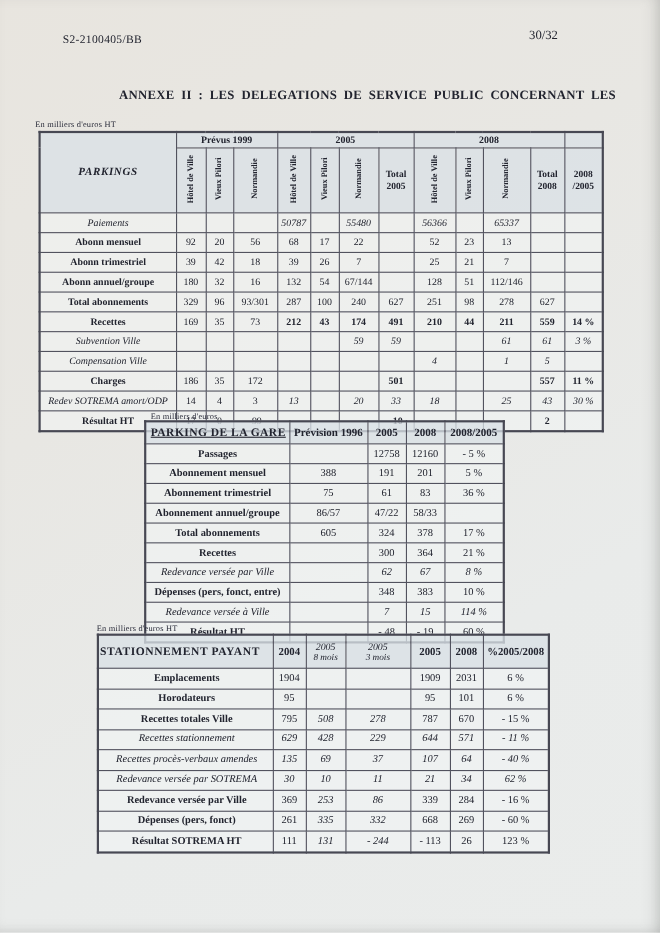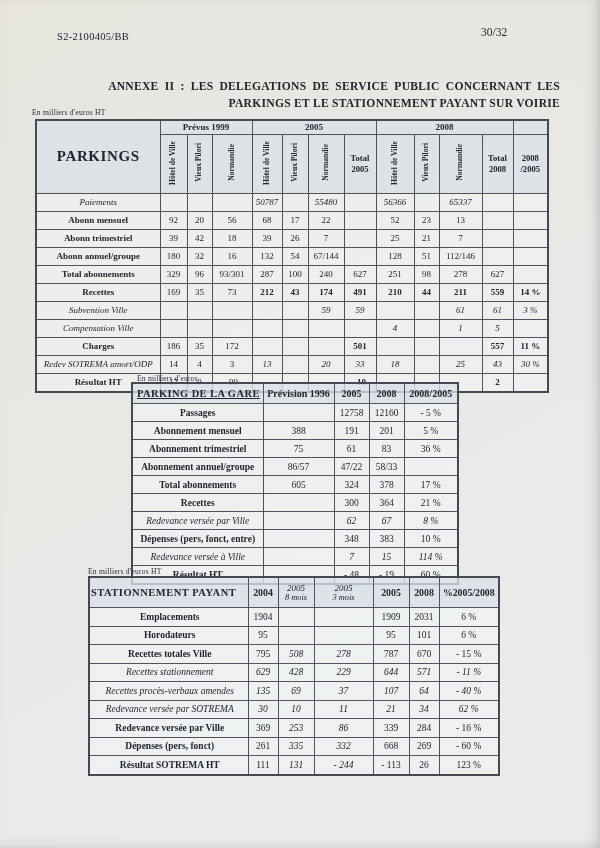--- a/index.html
+++ b/index.html
@@ -28,21 +28,21 @@
   thead th{background:rgba(203,213,221,.5);font-weight:bold;}
   td.val{text-align:center;}
   td.lbl{padding:0 3px;text-align:center;}
   .bd{font-weight:bold;}
   .it{font-style:italic;font-weight:normal;}
 
   
   #t1{left:35px;top:119px;width:512px;border:2px solid #474853;}
   #t1 th{font-size:9px;}
   #t1 .grp{height:14px;font-size:10px;}
-  #t1 .corner{font-size:15px;letter-spacing:.6px;}
+  #t1 .corner{font-size:10px;letter-spacing:.6px;font-style:italic;}
   #t1 .rotrow th{height:56px;vertical-align:middle;}
   #t1 .rot span{display:inline-block;writing-mode:vertical-rl;transform:rotate(180deg);
       font-size:7.6px;line-height:1.15;white-space:normal;max-height:52px;}
   #t1 .tot, #t1 .ratio{font-size:8.6px;white-space:normal;line-height:1.2;text-align:center;}
   #t1 tbody td{height:15px;font-size:9px;}
   #t1 tbody td.lbl{font-size:9px;}
 
   
   #t2{left:131px;top:382px;width:326px;border:2px solid #474853;}
   #t2 thead th{height:17px;font-size:10px;}
@@ -61,21 +61,20 @@
 </head>
 <body>
 
 <div class="page">
 
   <div class="docref">S2-2100405/BB</div>
   <div class="pagenum">30/32</div>
 
   <div class="title">
     <div class="l1">ANNEXE II : LES DELEGATIONS DE SERVICE PUBLIC CONCERNANT LES</div>
-    <div class="l2">PARKINGS ET LE STATIONNEMENT PAYANT SUR VOIRIE</div>
   </div>
 
   <div class="note note1">En milliers d'euros HT</div>
 
   <table id="t1">
     <colgroup>
       <col style="width:124px">
         <col style="width:27px">
         <col style="width:25px">
         <col style="width:40px">

